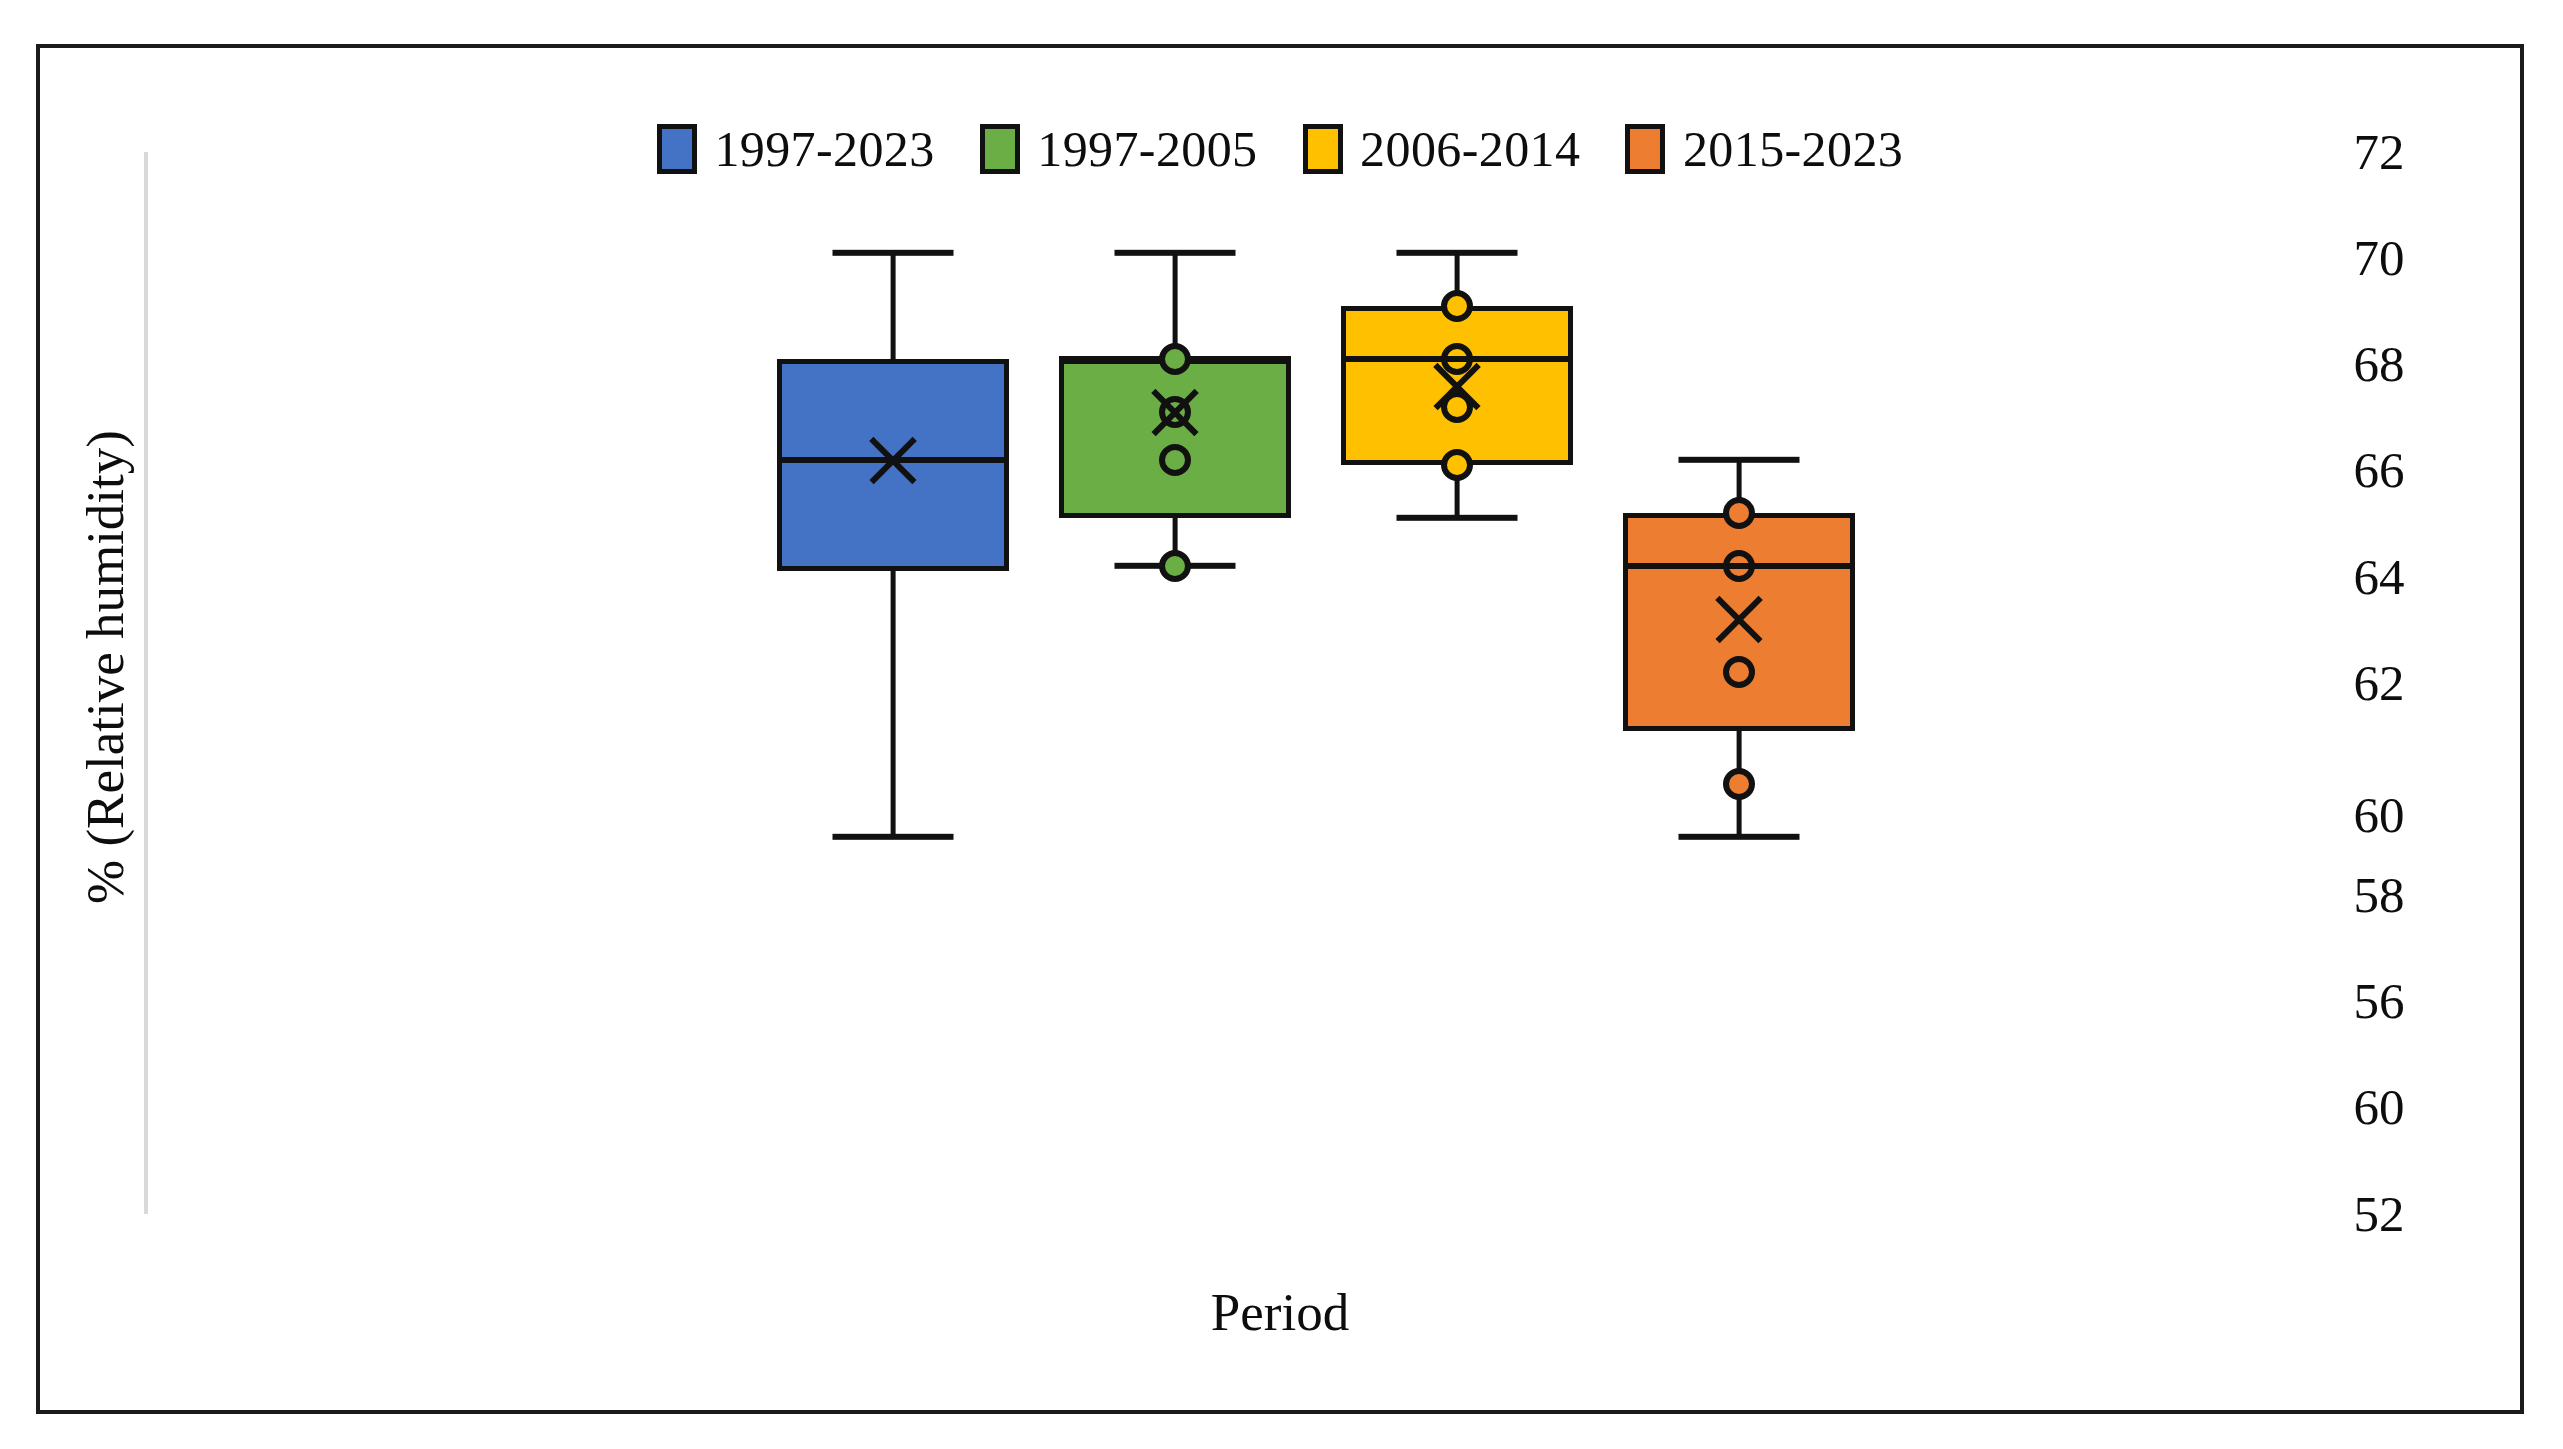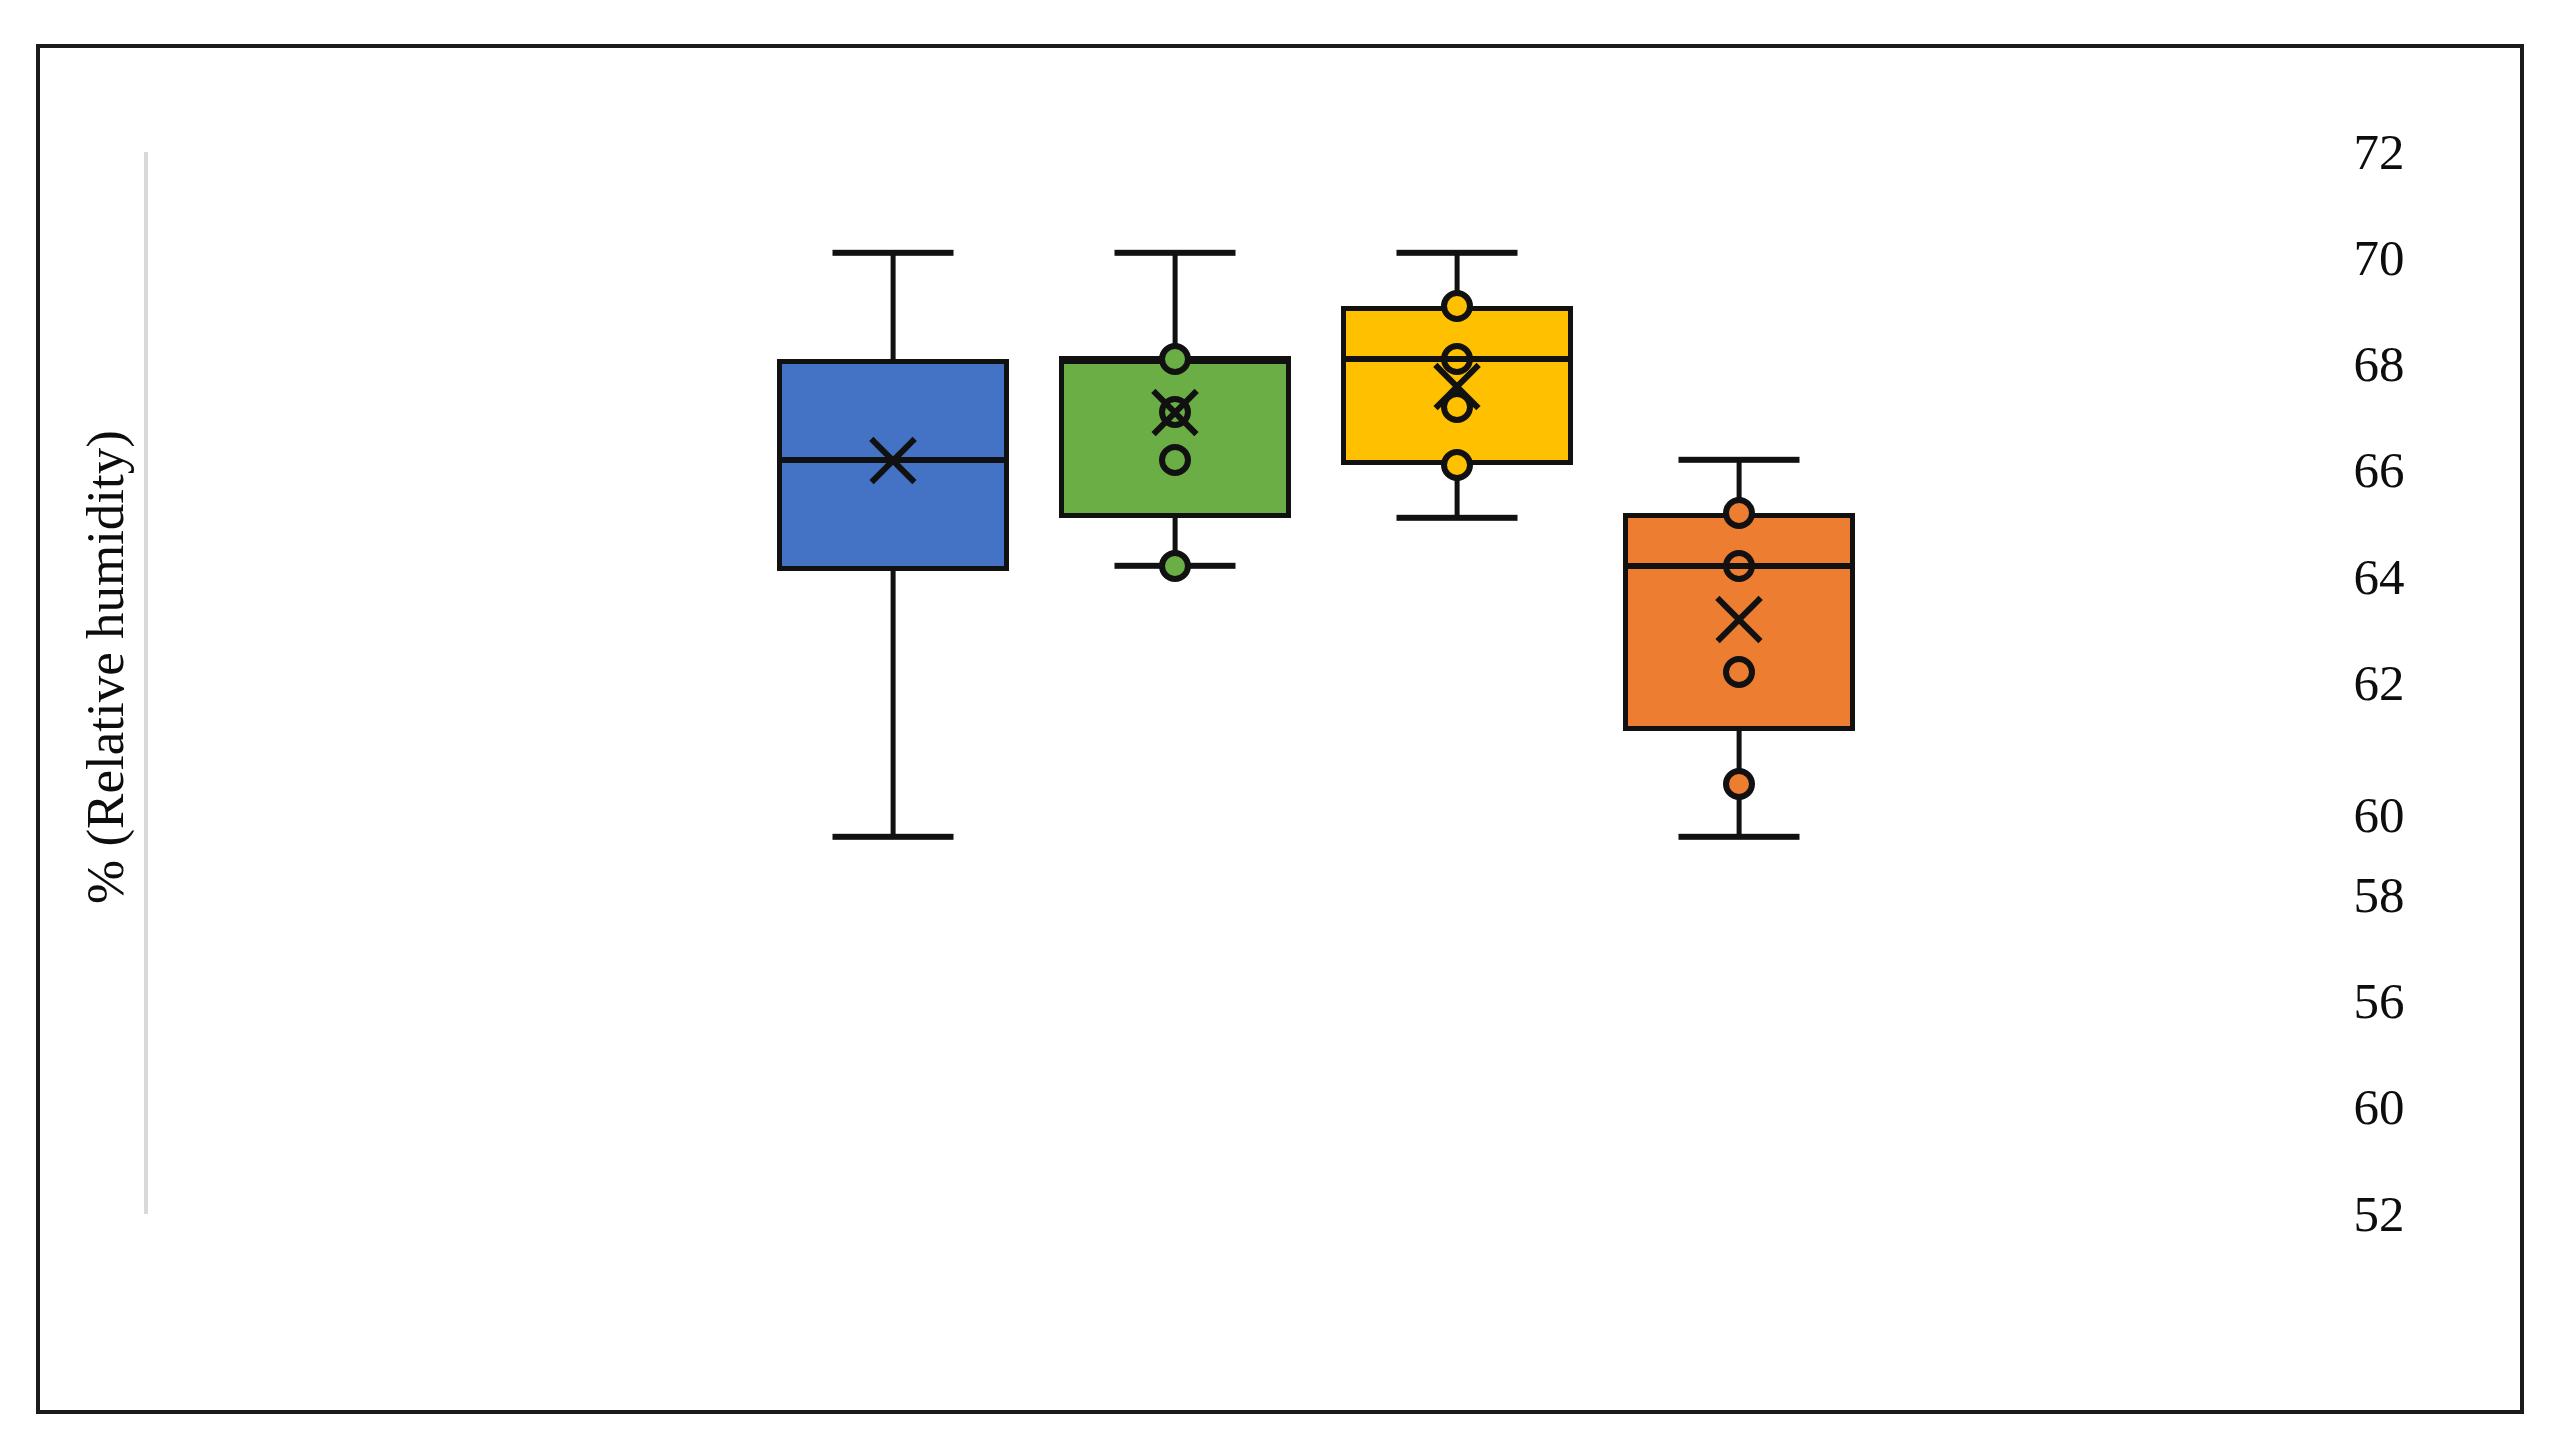--- a/index.html
+++ b/index.html
@@ -155,23 +155,42 @@
     border: 6.4px solid #111111;
     background: transparent;
     transform: translate(-50%, -50%);
   }
 </style>
 </head>
 <body>
 
 <div id="figure">
 
+  <div id="legend">
+      <div class="legend-entry">
+        <div class="legend-swatch" style="background: rgb(68, 114, 196);"></div>
+        <div class="legend-label">1997-2023</div>
+      </div>
+      <div class="legend-entry">
+        <div class="legend-swatch" style="background: rgb(107, 174, 69);"></div>
+        <div class="legend-label">1997-2005</div>
+      </div>
+      <div class="legend-entry">
+        <div class="legend-swatch" style="background: rgb(255, 192, 0);"></div>
+        <div class="legend-label">2006-2014</div>
+      </div>
+      <div class="legend-entry">
+        <div class="legend-swatch" style="background: rgb(237, 125, 49);"></div>
+        <div class="legend-label">2015-2023</div>
+      </div>
+    </div>
 
   <div id="y-axis-title">% (Relative humidity)</div>
 
+  <div id="x-axis-title">Period</div>
 
   <div id="plot">
     <div id="y-axis-line"></div>
     <div id="y-ticks">
         <div class="tick-label" style="top: 0px;">72</div>
         <div class="tick-label" style="top: 106px;">70</div>
         <div class="tick-label" style="top: 212px;">68</div>
         <div class="tick-label" style="top: 318px;">66</div>
         <div class="tick-label" style="top: 425px;">64</div>
         <div class="tick-label" style="top: 531px;">62</div>

